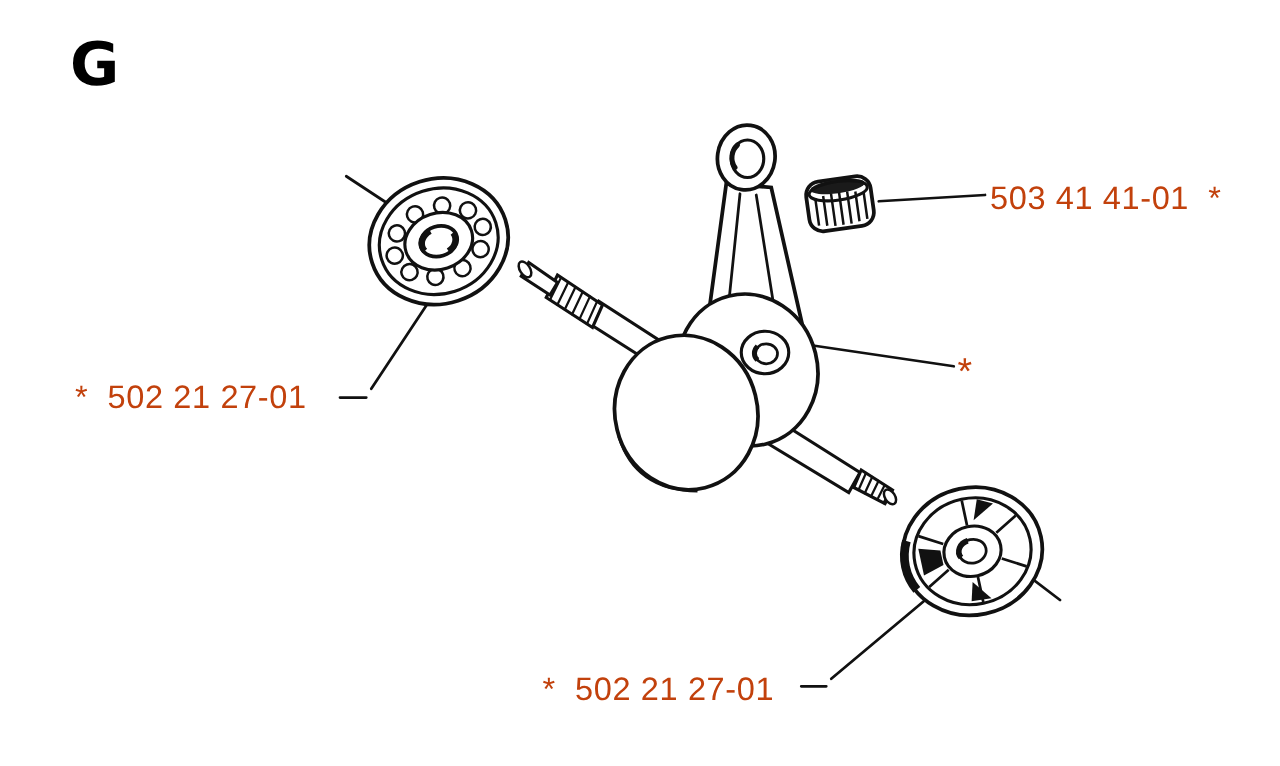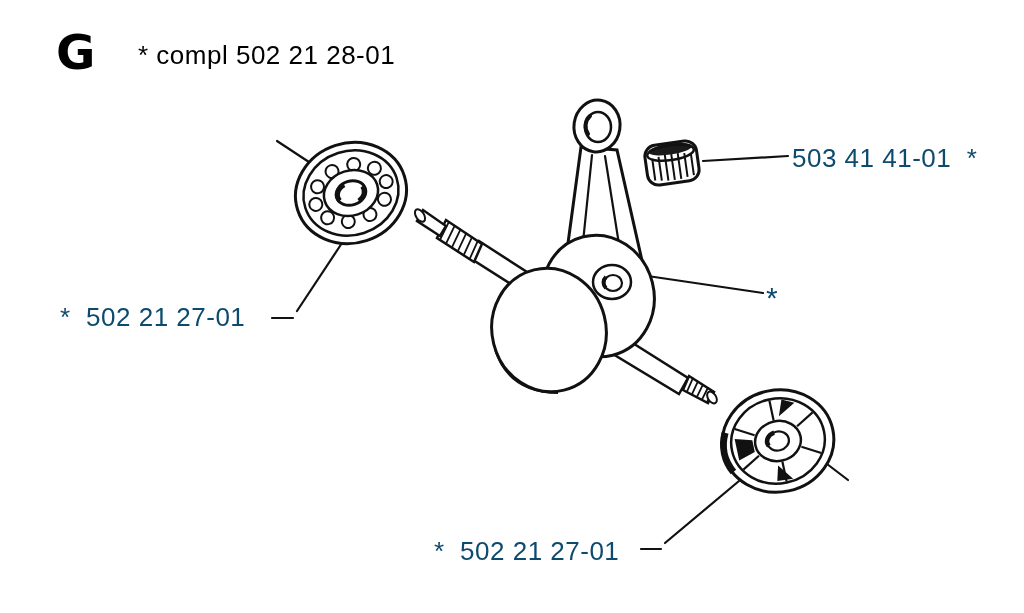--- a/index.html
+++ b/index.html
@@ -2,21 +2,21 @@
 <html><head>
 <meta charset="utf-8">
 <style>
   html,body{margin:0;padding:0;background:#fff;}
   .stage{
     position:relative;width:1024px;height:613px;background:#ffffff;
     font-family:"Liberation Sans",sans-serif;color:#000;overflow:hidden;
   }
   .label{
     position:absolute;font-size:26px;letter-spacing:.5px;white-space:pre;
-    color:#0c4a6e;line-height:1.1;
+    color:#c2410c;line-height:1.1;
   }
   .figure-letter{
     position:absolute;left:56px;top:24px;font-size:48px;font-weight:800;
     font-family:"DejaVu Sans","Liberation Sans",sans-serif;
   }
   .note{position:absolute;left:138px;top:40px;font-size:26px;letter-spacing:.5px;white-space:pre;}
   svg{position:absolute;left:0;top:0;}
   svg *{vector-effect:non-scaling-stroke;}
 </style>
 </head>
@@ -102,19 +102,18 @@
       <path d="M 6 -24 L 12 -40 L 24 -34 Z" fill="#111" stroke="none"></path>
       <path d="M -25 -6 L -42 -11 L -42 11 L -25 6 Z" fill="#111" stroke="none"></path>
       <path d="M -5 24 L -9 39 L 7 40 Z" fill="#111" stroke="none"></path>
       <ellipse rx="23" ry="20" fill="#fff" stroke-width="2.5"></ellipse>
       <ellipse rx="11" ry="9.5" fill="#fff" stroke-width="2.2"></ellipse>
       <path d="M -10 3 A 10 8.5 0 0 1 -2 -9" fill="none" stroke-width="4.5"></path>
     </g>
   </svg>
 
   <div class="figure-letter">G</div>
-  <div class="note">* compl 502 21 28-01</div>
 
   <div class="label" style="left:792px;top:144px;">503 41 41-01  *</div>
   <div class="label" style="left:60px;top:303px;">*  502 21 27-01</div>
   <div class="label" style="left:766px;top:281px;font-size:30px;">*</div>
   <div class="label" style="left:434px;top:537px;">*  502 21 27-01</div>
 </div>
 
 </body></html>

